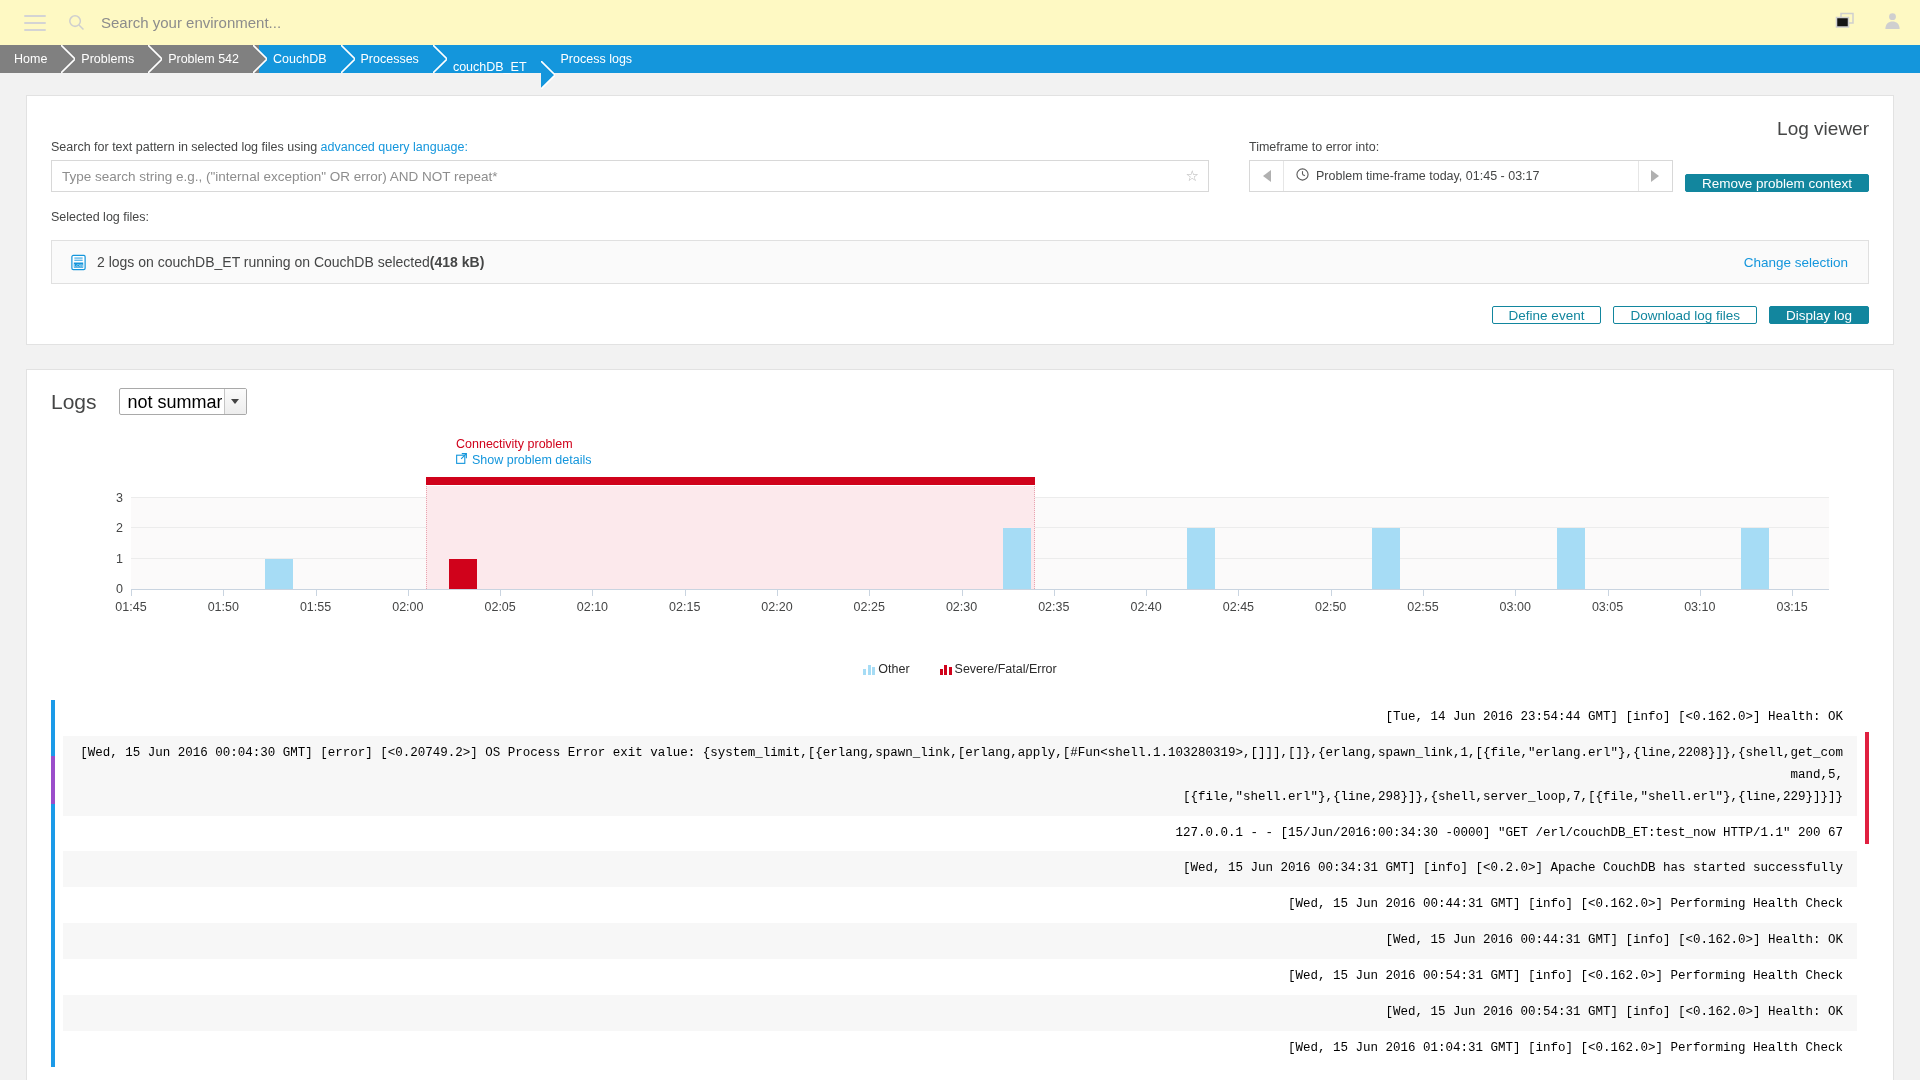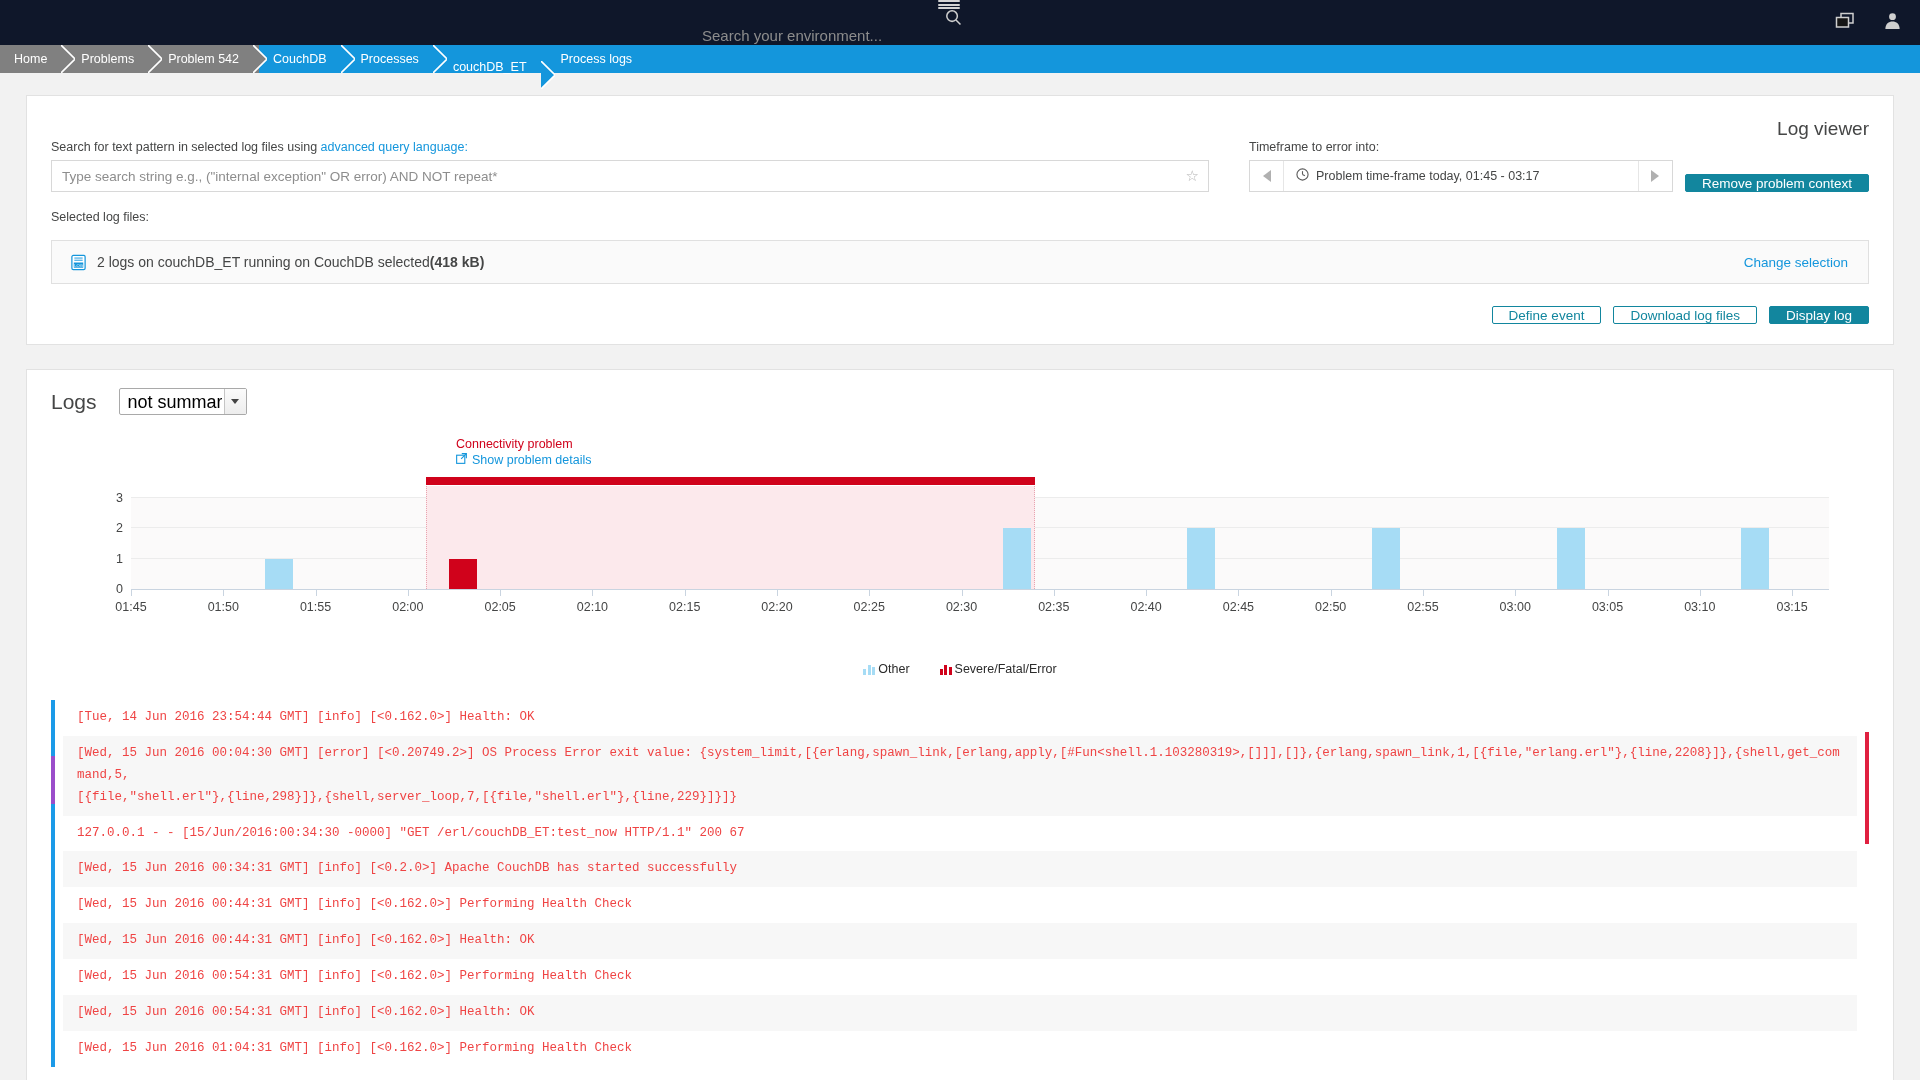--- a/index.html
+++ b/index.html
@@ -7,22 +7,22 @@
   body {
     width:1920px; height:1080px;
     background:#f2f2f2;
     font-family:"Liberation Sans", sans-serif;
     color:#333;
     overflow:hidden;
   }
 
   
   .topbar {
-    height:45px; background:#0f172a; display:flex; align-items:center;
-    padding:0 12px; position:relative;flex-direction:column;
+    height:45px; background:#fef9c3; display:flex; align-items:center;
+    padding:0 24px; position:relative;
   }
   .hamburger { width:22px; height:16px; display:flex; flex-direction:column;
     justify-content:space-between; cursor:pointer; margin-right:22px;}
   .hamburger i { display:block; height:2px; background:#d4d4d4; border-radius:1px;}
   .search-icon { margin-right:14px; display:flex; align-items:center;}
   .search-input {
     background:transparent; border:0; outline:none; color:#8c8c8c;
     font-size:15px; font-family:"Liberation Sans", sans-serif;
     width:520px;
   }
@@ -153,22 +153,22 @@
 
   
   .loglist { position:relative; margin-top:24px; border-top:0; }
   .leftbar { position:absolute; left:0; top:0; width:4px; bottom:0;
      background:#1b9ae8; }
   .leftbar .seg { position:absolute; left:0; width:4px; background:#9b4dca; }
   .rightbar { position:absolute; right:0; top:0; width:4px; bottom:0; }
   .rightbar .seg { position:absolute; right:0; width:4px; background:#e02040; }
   .rows { margin:0 12px 0 12px; }
   .row { font-family:"Liberation Mono", monospace; font-size:12.5px;
-     color:#ef4444; padding:7px 14px; line-height:1.75;
-     white-space:pre-wrap; word-break:break-all; }
+     color:#000000; padding:7px 14px; line-height:1.75;
+     white-space:pre-wrap; word-break:break-all;text-align:right; }
   .row.alt { background:#f7f7f7; }
 </style>
 </head>
 <body>
 
 <div class="topbar">
   <div class="hamburger">
     <i></i>
       <i></i>
       <i></i>

